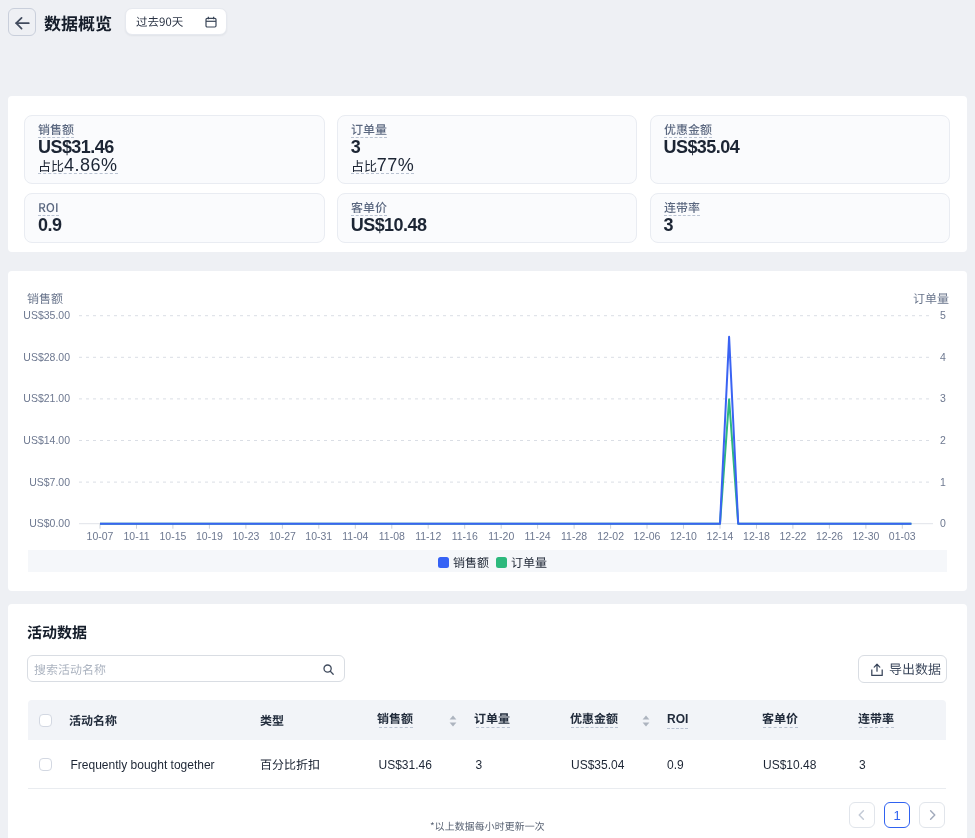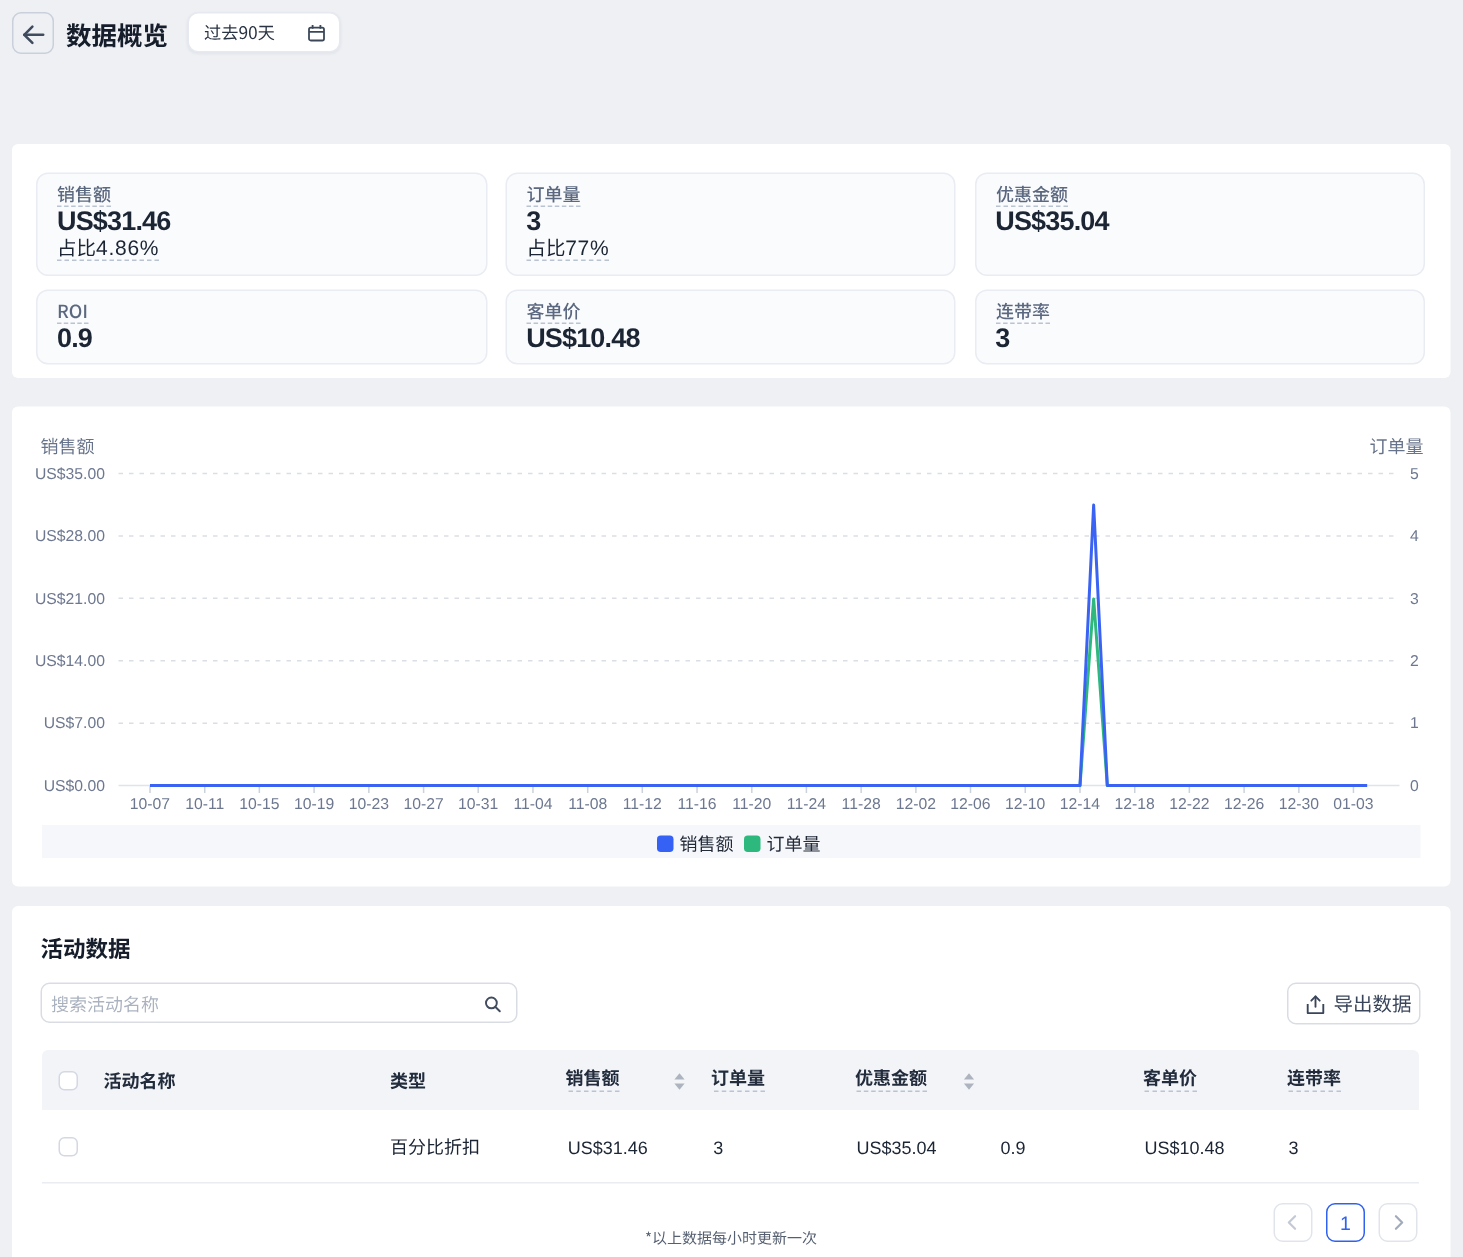--- a/index.html
+++ b/index.html
@@ -11,21 +11,21 @@
 .dtp { position:absolute; left:125px; top:8px; width:102px; height:27px; background:#fff; border:1px solid #e6e9ef; border-radius:7px; box-shadow:0 1px 2px rgba(20,30,50,0.06); display:flex; align-items:center; padding:0 9px 0 10px; justify-content:space-between; }
 .card { position:absolute; width:300.5px; background:#fafbfd; border:1px solid #e9ecf2; border-radius:8px; }
 .clab { position:absolute; left:13px; top:7px; }
 .cval { position:absolute; left:13px; top:21px; }
 .csub { position:absolute; left:13px; top:40.5px; }
 .dash { display:inline-block; font-size:0; border-bottom:1px dashed #bac3d2; padding-bottom:0.5px; }
 .dash svg { display:block; }
 .dash2 { display:inline-block; height:17px; border-bottom:1px dashed #bac3d2; }
 .cval { font-size:18px; font-weight:bold; color:#1c2534; letter-spacing:-0.55px; line-height:20px; }
 
-.subtxt { font-size:14px; letter-spacing:0.5px; line-height:13px; color:#1c2534; vertical-align:0px; }
+.subtxt { font-size:18px; letter-spacing:0.5px; line-height:13px; color:#1c2534; vertical-align:0px; }
 
 .legend { position:absolute; left:20px; right:20px; top:279px; height:22px; background:#f5f7fa; display:flex; align-items:center; justify-content:center; }
 .legend > * { position:relative; top:1.5px; }
 .lsq { display:inline-block; width:11px; height:11px; border-radius:2.5px; }
 
 .thead { position:absolute; left:20px; top:96px; width:918px; height:40px; background:#f2f4f8; border-radius:4px 4px 0 0; }
 .trow { position:absolute; left:20px; top:136px; width:918px; height:49px; background:#fff; border-bottom:1px solid #e9ecf0; }
 .hcell,.rcell { position:absolute; top:0; height:100%; display:flex; align-items:center; }
 .rcell { padding-top:1px; }
 .hcell svg, .rcell svg { margin-left:-1.2px; }
@@ -283,38 +283,46 @@
             <path d="M7.5 -5.4V-1C7.5 0.3 7.8 0.8 9 0.8C9.2 0.8 9.9 0.8 10.1 0.8C11.2 0.8 11.5 0.2 11.7 -1.8C11.3 -1.9 10.7 -2.1 10.4 -2.4C10.3 -0.8 10.3 -0.5 10 -0.5C9.9 -0.5 9.3 -0.5 9.2 -0.5C9 -0.5 8.9 -0.6 8.9 -1V-5.4ZM8.4 -9.2C8.9 -8.7 9.6 -7.9 9.9 -7.4H7.4C7.4 -8.3 7.4 -9.1 7.4 -10H6C6 -9.1 6 -8.3 6 -7.4H3.5V-6.1H5.9C5.7 -3.5 5.1 -1.4 3.1 -0C3.5 0.2 3.9 0.7 4.1 1.1C6.4 -0.5 7.1 -3.1 7.3 -6.1H11.5V-7.4H9.9L11 -8.2C10.6 -8.7 9.9 -9.4 9.4 -9.9ZM2.9 -10.2C2.3 -8.4 1.3 -6.7 0.3 -5.6C0.5 -5.3 0.9 -4.5 1 -4.2C1.3 -4.4 1.5 -4.7 1.7 -4.9V1.1H3.1V-7.1C3.6 -7.9 4 -8.9 4.3 -9.7Z M15.1 -2V-0.6C15.1 0.5 15.5 0.9 17.2 0.9C17.5 0.9 19.2 0.9 19.5 0.9C20.8 0.9 21.2 0.5 21.3 -0.9C21 -0.9 20.4 -1.1 20.1 -1.3C20 -0.4 19.9 -0.3 19.4 -0.3C19 -0.3 17.6 -0.3 17.3 -0.3C16.6 -0.3 16.5 -0.3 16.5 -0.7V-2ZM20.9 -1.7C21.5 -0.9 21.9 0.1 22.1 0.7L23.4 0.3C23.3 -0.4 22.7 -1.3 22.2 -2.1ZM13.5 -2.1C13.3 -1.4 12.9 -0.5 12.4 0L13.7 0.7C14.1 0.1 14.5 -0.8 14.8 -1.6ZM16.9 -2.1C17.5 -1.7 18.3 -1 18.7 -0.6L19.7 -1.4C19.3 -1.8 18.8 -2.2 18.2 -2.6L21.7 -2.7C21.9 -2.5 22.1 -2.3 22.2 -2.1L23.2 -2.9C22.8 -3.3 21.9 -3.9 21.1 -4.4H22.3V-8H18.6V-8.5H23.1V-9.6H18.6V-10.2H17.1V-9.6H12.8V-8.5H17.1V-8H13.5V-4.4H17.1V-3.7H12.8L12.9 -2.5C14.1 -2.5 15.8 -2.5 17.5 -2.6ZM14.8 -5.8H17.1V-5.2H14.8ZM18.6 -5.8H20.9V-5.2H18.6ZM14.8 -7.1H17.1V-6.6H14.8ZM18.6 -7.1H20.9V-6.6H18.6ZM19.6 -4 20.1 -3.7 18.6 -3.7V-4.4H20.1Z M29.8 -10.3C28.7 -8.5 26.5 -7.3 24.2 -6.7C24.6 -6.3 25 -5.7 25.2 -5.3C25.7 -5.5 26.3 -5.7 26.8 -6V-5.4H29.2V-4.2H25.4V-2.9H27.1L26.2 -2.4C26.6 -1.8 27 -1 27.2 -0.5H24.8V0.8H35.2V-0.5H32.6C33 -1 33.5 -1.7 33.9 -2.4L32.7 -2.9H34.6V-4.2H30.8V-5.4H33.2V-6.1C33.7 -5.8 34.3 -5.6 34.8 -5.4C35 -5.8 35.5 -6.4 35.8 -6.7C34 -7.2 32 -8.2 30.9 -9.2L31.2 -9.7ZM32.1 -6.7H28.1C28.8 -7.2 29.4 -7.7 30 -8.3C30.6 -7.7 31.3 -7.2 32.1 -6.7ZM29.2 -2.9V-0.5H27.5L28.4 -0.9C28.3 -1.5 27.8 -2.3 27.4 -2.9ZM30.8 -2.9H32.5C32.3 -2.2 31.8 -1.4 31.5 -0.8L32.3 -0.5H30.8Z M44.9 -0.7C45.6 -0.2 46.6 0.6 47 1.1L47.8 0.1C47.3 -0.4 46.3 -1.1 45.6 -1.6ZM42.3 -7.2V-1.6H43.5V-6.2H46V-1.7H47.2V-7.2H45L45.4 -8.3H47.6V-9.5H42.2V-8.3H44.2C44.1 -7.9 43.9 -7.6 43.8 -7.2ZM37.6 -4.7 38.2 -4.4C37.6 -4.1 37 -3.9 36.3 -3.7C36.5 -3.4 36.8 -2.7 36.8 -2.3L37.4 -2.5V1H38.6V0.7H40.2V1H41.5V0.3C41.7 0.5 42 0.9 42 1.1C45.1 0.1 45.3 -1.9 45.4 -5.7H44.2C44.1 -2.4 44 -0.8 41.5 0.1V-2.7H41.3L42.3 -3.7C41.8 -3.9 41.2 -4.2 40.6 -4.6C41.1 -5.1 41.6 -5.8 41.9 -6.5L41.2 -6.9H42V-9H40.2L39.7 -10.2L38.3 -9.9L38.7 -9H36.5V-6.9H37.8V-7.9H40.7V-6.9H39.3L39.6 -7.5L38.3 -7.7C37.9 -7 37.2 -6.2 36.2 -5.6C36.5 -5.4 36.8 -5 37 -4.7C37.6 -5 38 -5.4 38.4 -5.9H40C39.8 -5.6 39.6 -5.4 39.3 -5.2L38.5 -5.6ZM38.6 -0.5V-1.6H40.2V-0.5ZM37.9 -2.7C38.5 -3 39 -3.3 39.5 -3.7C40.2 -3.4 40.8 -3 41.2 -2.7Z" fill="#222c3c"></path>
           </svg>
         </span>
         <span class="sorti" style="left:70.5px">
           <svg width="8" height="12" viewBox="0 0 8 12">
             <path d="M4 0.5 L7.4 4.6 H0.6 Z" fill="#adb4bf"></path>
             <path d="M4 11.5 L7.4 7.4 H0.6 Z" fill="#adb4bf"></path>
           </svg>
         </span>
       </div>
+      <div class="hcell" style="left:639px;width:96px">
+        <span class="ht hdash">
+          <span class="hROI">ROI</span>
+        </span>
+      </div>
       <div class="hcell" style="left:735px;width:96px">
         <span class="ht hdash">
           <svg style="width:36.0px;height:13px;vertical-align:-2px;;overflow:visible" viewBox="0 -11 36.0 13">
             <path d="M4.7 -6.1H7.4C7 -5.7 6.5 -5.3 6 -5C5.5 -5.3 5 -5.6 4.6 -6ZM4.9 -10 5.3 -9.2H0.8V-6.6H2.2V-7.9H4.5C3.9 -7 2.8 -6.1 1.1 -5.5C1.4 -5.3 1.9 -4.8 2.1 -4.4C2.6 -4.7 3.1 -4.9 3.5 -5.2C3.9 -4.9 4.2 -4.6 4.6 -4.3C3.3 -3.8 1.8 -3.4 0.3 -3.2C0.6 -2.8 0.9 -2.3 1 -1.9C1.5 -2 2.1 -2.1 2.6 -2.2V1.1H4V0.7H8V1.1H9.5V-2.3C9.9 -2.2 10.4 -2.2 10.8 -2.1C11 -2.5 11.4 -3.1 11.7 -3.5C10.2 -3.6 8.7 -3.9 7.5 -4.4C8.3 -5 9 -5.7 9.6 -6.6L8.6 -7.2L8.4 -7.1H5.7L6 -7.6L4.7 -7.9H9.7V-6.6H11.2V-9.2H7C6.8 -9.6 6.6 -10 6.4 -10.3ZM6 -3.5C6.6 -3.2 7.3 -2.9 8 -2.7H4.1C4.8 -2.9 5.4 -3.2 6 -3.5ZM4 -0.5V-1.5H8V-0.5Z M15 -5.1H17.2V-4.2H15ZM18.7 -5.1H21V-4.2H18.7ZM15 -7H17.2V-6.2H15ZM18.7 -7H21V-6.2H18.7ZM20.2 -10.1C19.9 -9.5 19.5 -8.7 19.1 -8.1H16.6L17.1 -8.4C16.8 -8.9 16.3 -9.6 15.8 -10.2L14.6 -9.6C14.9 -9.2 15.3 -8.6 15.6 -8.1H13.6V-3.1H17.2V-2.3H12.6V-0.9H17.2V1H18.7V-0.9H23.5V-2.3H18.7V-3.1H22.5V-8.1H20.8C21.1 -8.6 21.5 -9.1 21.8 -9.6Z M32.4 -5.4V1.1H33.9V-5.4ZM29.1 -5.3V-3.7C29.1 -2.7 29 -0.9 27.5 0.2C27.8 0.4 28.3 0.9 28.5 1.2C30.3 -0.2 30.6 -2.2 30.6 -3.7V-5.3ZM27 -10.2C26.4 -8.5 25.3 -6.8 24.3 -5.7C24.5 -5.3 24.9 -4.5 25.1 -4.2C25.3 -4.4 25.5 -4.7 25.7 -5V1.1H27.2V-5.7C27.4 -5.5 27.8 -5 27.9 -4.7C29.5 -5.6 30.7 -6.8 31.5 -8.1C32.4 -6.8 33.5 -5.6 34.8 -4.8C35 -5.2 35.4 -5.7 35.8 -6C34.4 -6.7 33 -8.1 32.2 -9.4L32.5 -10L30.9 -10.2C30.4 -8.7 29.2 -7.1 27.2 -6V-7.2C27.6 -8.1 28 -8.9 28.3 -9.8Z" fill="#222c3c"></path>
           </svg>
         </span>
       </div>
       <div class="hcell" style="left:831px;width:87px">
         <span class="ht hdash">
           <svg style="width:36.0px;height:13px;vertical-align:-2px;;overflow:visible" viewBox="0 -11 36.0 13">
             <path d="M0.9 -9.4C1.4 -8.7 2.1 -7.8 2.4 -7.2L3.6 -8C3.3 -8.6 2.5 -9.5 2 -10.1ZM3.2 -6.2H0.5V-4.9H1.8V-1.6C1.3 -1.4 0.7 -0.9 0.1 -0.3L1.2 1.2C1.6 0.5 2.1 -0.4 2.5 -0.4C2.7 -0.4 3.2 0 3.7 0.3C4.6 0.8 5.6 1 7.2 1C8.5 1 10.5 0.9 11.4 0.8C11.4 0.4 11.6 -0.3 11.8 -0.8C10.6 -0.6 8.6 -0.5 7.3 -0.5C5.9 -0.5 4.8 -0.5 3.9 -1C3.6 -1.2 3.4 -1.3 3.2 -1.5ZM4.5 -4.7C4.6 -4.8 5.1 -4.8 5.7 -4.8H7.3V-3.8H3.8V-2.4H7.3V-0.7H8.8V-2.4H11.4V-3.8H8.8V-4.8H10.9V-6.2H8.8V-7.4H7.3V-6.2H5.9C6.2 -6.7 6.5 -7.2 6.7 -7.8H11.2V-9H7.2L7.5 -9.8L6 -10.2C5.9 -9.8 5.8 -9.4 5.7 -9H3.9V-7.8H5.2C5 -7.3 4.8 -6.9 4.7 -6.8C4.5 -6.3 4.3 -6.1 4 -6C4.2 -5.6 4.4 -5 4.5 -4.7Z M12.8 -6.3V-3.6H14.1V0H15.5V-2.8H17.2V1.1H18.7V-2.8H20.8V-1.4C20.8 -1.2 20.7 -1.2 20.6 -1.2C20.4 -1.2 19.9 -1.2 19.5 -1.2C19.7 -0.9 19.8 -0.3 19.9 0C20.7 0 21.2 0 21.7 -0.2C22.1 -0.4 22.2 -0.7 22.2 -1.3V-3.6H23.2V-6.3ZM17.2 -4H14.2V-5.1H17.2ZM18.7 -4V-5.1H21.8V-4ZM20.2 -10.2V-9H18.7V-10.1H17.3V-9H15.8V-10.2H14.4V-9H12.6V-7.7H14.4V-6.7H15.8V-7.7H17.3V-6.8H18.7V-7.7H20.2V-6.7H21.7V-7.7H23.4V-9H21.7V-10.2Z M33.8 -7.7C33.4 -7.2 32.7 -6.6 32.3 -6.2L33.3 -5.6C33.8 -5.9 34.5 -6.5 35 -7ZM24.8 -6.9C25.5 -6.5 26.2 -5.9 26.6 -5.5L27.6 -6.4C27.2 -6.8 26.4 -7.3 25.8 -7.7ZM24.5 -2.5V-1.1H29.2V1.1H30.8V-1.1H35.5V-2.5H30.8V-3.3H29.2V-2.5ZM28.9 -9.9 29.3 -9.2H24.8V-7.9H28.9C28.7 -7.5 28.4 -7.2 28.3 -7.1C28.1 -6.9 27.9 -6.7 27.7 -6.7C27.9 -6.4 28.1 -5.8 28.1 -5.6C28.3 -5.6 28.6 -5.7 29.5 -5.7C29.1 -5.4 28.7 -5.1 28.6 -4.9C28.1 -4.6 27.9 -4.4 27.5 -4.3C27.7 -4 27.9 -3.4 27.9 -3.1C28.2 -3.3 28.7 -3.4 31.5 -3.6C31.6 -3.4 31.7 -3.2 31.8 -3L32.9 -3.5C32.8 -3.8 32.6 -4.1 32.4 -4.5C33.1 -4 33.9 -3.5 34.4 -3.1L35.4 -3.9C34.9 -4.4 33.8 -5.1 33 -5.5L32.2 -4.8C32 -5.1 31.8 -5.4 31.6 -5.6L30.6 -5.3C30.7 -5.1 30.9 -4.9 31 -4.6L29.7 -4.6C30.7 -5.3 31.7 -6.3 32.5 -7.2L31.4 -7.9C31.2 -7.5 30.9 -7.2 30.6 -6.9L29.5 -6.9C29.8 -7.2 30.1 -7.6 30.3 -7.9H35.3V-9.2H31C30.9 -9.6 30.6 -10 30.4 -10.3ZM24.5 -4.2 25.2 -3.1C25.9 -3.4 26.7 -3.9 27.5 -4.3L27.8 -4.4L27.5 -5.5C26.4 -5 25.2 -4.5 24.5 -4.2Z" fill="#222c3c"></path>
           </svg>
         </span>
       </div>
     </div>
   <div class="trow">
       <div class="rcell" style="left:0px;width:42.5px">
         <span class="cb" style="margin-left:11px"></span>
+      </div>
+      <div class="rcell" style="left:42.5px;width:190.5px">
+        <span class="rtxt">Frequently bought together</span>
       </div>
       <div class="rcell" style="left:233px;width:117.5px">
         <svg style="width:60.0px;height:13px;vertical-align:-2px;;overflow:visible" viewBox="0 -11 60.0 13">
           <path d="M2.1 -6.8V1H3V0.2H9.1V1H10V-6.8H6C6.1 -7.3 6.3 -7.9 6.4 -8.6H11.2V-9.4H0.8V-8.6H5.4C5.3 -8 5.2 -7.3 5 -6.8ZM3 -2.9H9.1V-0.6H3ZM3 -3.7V-5.9H9.1V-3.7Z M20.1 -9.9 19.2 -9.5C20.1 -7.8 21.5 -5.8 22.8 -4.7C23 -5 23.3 -5.3 23.5 -5.5C22.3 -6.4 20.8 -8.2 20.1 -9.9ZM15.9 -9.8C15.2 -8 14 -6.3 12.5 -5.3C12.7 -5.1 13.1 -4.8 13.3 -4.6C13.6 -4.9 13.9 -5.2 14.2 -5.5V-4.7H16.6C16.3 -2.6 15.6 -0.7 12.8 0.2C13 0.4 13.2 0.8 13.3 1C16.4 -0.1 17.2 -2.3 17.5 -4.7H20.8C20.6 -1.7 20.5 -0.5 20.2 -0.2C20 -0 19.9 -0 19.6 -0C19.4 -0 18.6 -0 17.8 -0.1C18 0.2 18.1 0.5 18.1 0.8C18.9 0.9 19.6 0.9 20 0.8C20.4 0.8 20.7 0.7 21 0.4C21.4 -0.1 21.6 -1.4 21.7 -5.1C21.7 -5.2 21.7 -5.5 21.7 -5.5H14.3C15.3 -6.6 16.2 -8 16.8 -9.6Z M25.5 0.9C25.8 0.7 26.2 0.5 29.5 -0.6C29.5 -0.8 29.4 -1.2 29.4 -1.5L26.5 -0.6V-5.5H29.5V-6.4H26.5V-9.9H25.5V-0.8C25.5 -0.3 25.3 -0 25.1 0.1C25.2 0.3 25.4 0.6 25.5 0.9ZM30.4 -10V-1C30.4 0.3 30.7 0.6 31.9 0.6C32.1 0.6 33.5 0.6 33.7 0.6C35 0.6 35.2 -0.2 35.3 -2.6C35.1 -2.6 34.7 -2.8 34.4 -3C34.4 -0.8 34.3 -0.2 33.7 -0.2C33.4 -0.2 32.2 -0.2 32 -0.2C31.4 -0.2 31.3 -0.3 31.3 -1V-4.5C32.7 -5.3 34.1 -6.2 35.1 -7.1L34.4 -7.9C33.6 -7.1 32.5 -6.2 31.3 -5.5V-10Z M41.4 -9V-5.2C41.4 -3.3 41.3 -1.4 40.1 0.3C40.4 0.5 40.7 0.7 40.8 0.9C42.1 -0.9 42.3 -3 42.3 -5.2H44.6V0.9H45.5V-5.2H47.5V-6.1H42.3V-8.3C44 -8.5 45.8 -8.8 47.1 -9.2L46.5 -10C45.3 -9.6 43.2 -9.2 41.4 -9ZM38.3 -10.1V-7.7H36.6V-6.8H38.3V-4.2L36.5 -3.7L36.7 -2.8L38.3 -3.3V-0.1C38.3 0 38.2 0.1 38.1 0.1C37.9 0.1 37.4 0.1 36.9 0.1C37 0.3 37.1 0.7 37.2 0.9C38 0.9 38.4 0.9 38.8 0.7C39.1 0.6 39.2 0.3 39.2 -0.2V-3.6L40.9 -4.1L40.8 -4.9L39.2 -4.5V-6.8H40.8V-7.7H39.2V-10.1Z M53.3 -9.1V0.6H54.2V-0.5H57.8V0.5H58.8V-9.1ZM54.2 -1.4V-8.2H57.8V-1.4ZM50.3 -10.1V-7.9H48.5V-7H50.3V-4C49.6 -3.8 48.9 -3.7 48.4 -3.5L48.6 -2.7L50.3 -3.1V-0.1C50.3 0 50.2 0.1 50 0.1C49.9 0.1 49.4 0.1 48.8 0.1C49 0.3 49.1 0.7 49.1 0.9C49.9 1 50.4 0.9 50.7 0.8C51.1 0.6 51.2 0.4 51.2 -0.1V-3.4L52.7 -3.9L52.6 -4.7L51.2 -4.3V-7H52.6V-7.9H51.2V-10.1Z" fill="#1c2534"></path>
         </svg>
       </div>
       <div class="rcell" style="left:350.5px;width:97px">
         <span class="rtxt">US$31.46</span>
       </div>
       <div class="rcell" style="left:447.5px;width:95.5px">

